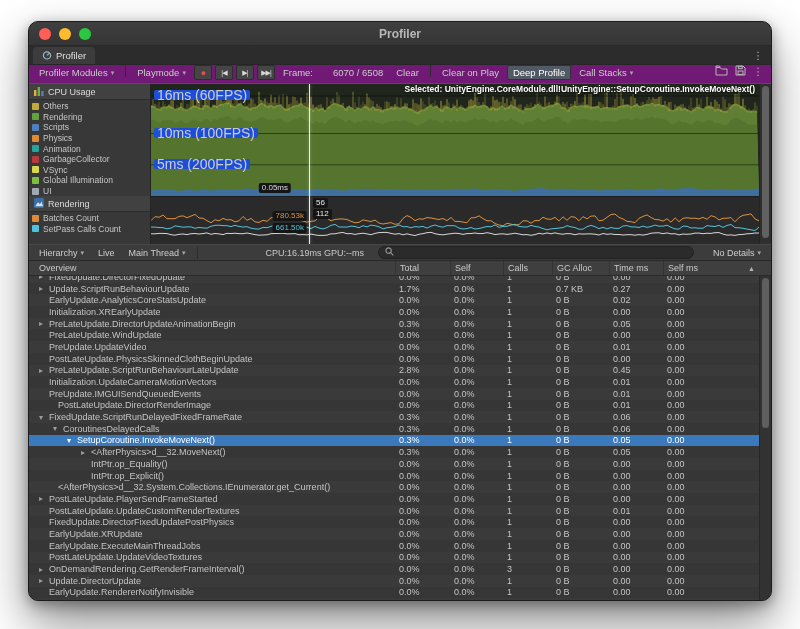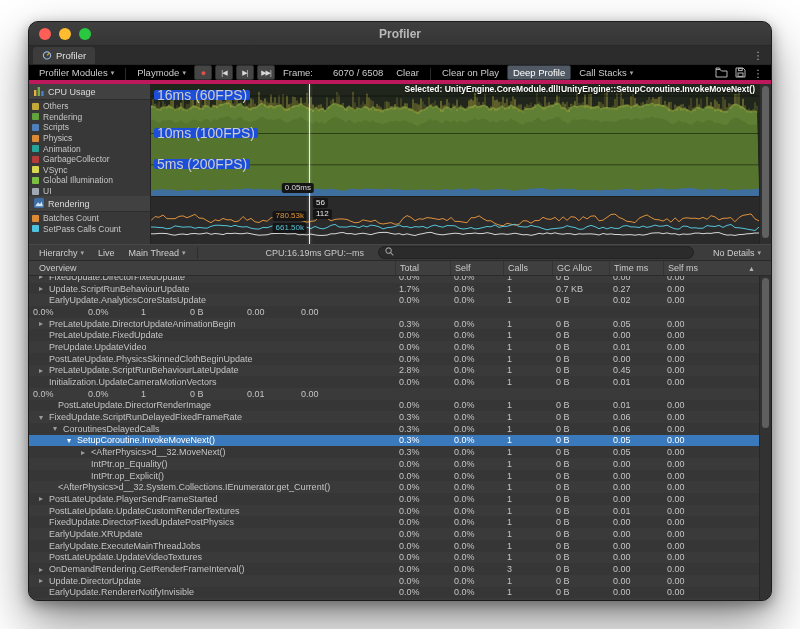--- a/index.html
+++ b/index.html
@@ -11,21 +11,21 @@
   .titlebar{flex:0 0 24px;background:linear-gradient(#3f3f3f,#353535);border-bottom:1px solid #292929;display:flex;align-items:center;position:relative}
   .traffic{display:flex;gap:8px;margin-left:10px;z-index:2}
   .light{width:12px;height:12px;border-radius:50%;display:inline-block}
   .l-red{background:#ff5f57}.l-yel{background:#febc2e}.l-grn{background:#2ac840}
   .title{position:absolute;left:0;right:0;text-align:center;color:#b8b8b8;font-size:12px;font-weight:bold}
   
   .tabbar{flex:0 0 19px;background:#2c2c2c;display:flex;align-items:flex-end;padding-left:4px;border-bottom:1px solid #262626}
   .tab{height:17px;background:#3c3c3c;border-radius:4px 4px 0 0;display:flex;align-items:center;gap:4px;padding:0 9px;font-size:9.5px;color:#e0e0e0}
   .tabbar .kebab{margin-left:auto;margin-right:8px;color:#bdbdbd;font-size:10px;align-self:center;cursor:default}
   
-  .toolbar{flex:0 0 19px;background:#000000;border-bottom:4px solid #be185d;display:flex;align-items:flex-end;font-size:9.5px;color:#cccccc;padding:0 5px;gap:3px;white-space:nowrap}
+  .toolbar{flex:0 0 19px;background:#701a75;border-bottom:1px solid #be185d;display:flex;align-items:flex-start;font-size:9.5px;color:#cccccc;padding:0 5px;gap:3px;white-space:nowrap}
   .tbtn{height:15px;display:flex;align-items:center;gap:3px;padding:0 5px;border-radius:2px}
   .arr{font-size:7px;color:#a8a8a8}
   .vsep{width:1px;height:12px;background:#2c2c2c;margin:0 3px;flex:0 0 1px}
   .iconbtn{height:15px;min-width:18px;display:flex;align-items:center;justify-content:center;background:#454545;border:1px solid #2d2d2d;border-radius:2px;color:#d9d9d9;font-size:7px;letter-spacing:-1px;padding:0 3px}
   .rec{color:#e0504c;font-size:9px}
   .toggled{background:#515a64;border:1px solid #2c3238;color:#fff}
   .tb-right{margin-left:auto;display:flex;align-items:center;gap:7px;padding-right:3px}
   .tb-right .kebab{color:#c0c0c0;font-size:10px}
   
   .modules{flex:0 0 160px;display:flex;position:relative}
@@ -38,21 +38,21 @@
   .swatch{width:7px;height:7px;border-radius:1px;flex:0 0 7px}
   
   .charts{flex:1;position:relative;overflow:hidden;background:#20261c}
   .chart-canvas{position:absolute}
   #cpuCanvas{left:0;right:12px;top:0;height:112px}
   #renderCanvas{left:0;right:12px;top:112px;height:48px;background:#2a2a2a;border-top:1px solid #1d1d1d}
   .banner{position:absolute;top:0;right:16px;z-index:8;font-size:8.5px;font-weight:bold;color:#ffffff;text-shadow:0 1px 2px rgba(0,0,0,.8)}
   .gridlabel{position:absolute;left:3px;z-index:4;background:#1d4ed8;color:#cdcdcd;font-size:14px;line-height:10px;height:10px;padding:0 3px;border-radius:2px}
   .sel-line{position:absolute;left:158px;top:0;width:1px;height:160px;background:#ececec;z-index:6;box-shadow:0 0 3px rgba(255,255,255,.5)}
   .chip{position:absolute;background:#151515;border-radius:2px;height:10px;line-height:10px;font-size:8px;padding:0 3px;z-index:7}
-  .cpu-tip{left:163px;bottom:3px;transform:translateX(-100%);color:#dddddd}
+  .cpu-tip{left:140px;bottom:3px;transform:translateX(-100%);color:#dddddd}
   .chip-56{left:162px;top:2px;color:#e8e8e8}
   .chip-112{left:162px;top:13px;color:#e8e8e8}
   .chip-batches{left:156px;top:15px;transform:translateX(-100%);color:#e0923c}
   .chip-setpass{left:156px;top:27px;transform:translateX(-100%);color:#56c4da}
   .modscroll{position:absolute;right:0;top:0;width:12px;height:160px;background:#2f2f2f;border-left:1px solid #242424;z-index:9}
   .modthumb{position:absolute;left:2px;right:2px;top:2px;height:152px;background:#616161;border-radius:4px}
   
   .hierbar{flex:0 0 17px;background:#3c3c3c;border-top:1px solid #474747;border-bottom:1px solid #282828;display:flex;align-items:center;font-size:9px;color:#cfcfcf;padding:0 5px;gap:4px;white-space:nowrap}
   .hbtn{height:14px;display:flex;align-items:center;gap:3px;padding:0 5px;border-radius:2px}
   .hstat{margin-left:60px;color:#c9c9c9}
@@ -654,20 +654,24 @@
             </div>
             <div class="cv c-total">0.0%</div>
             <div class="cv c-self">0.0%</div>
             <div class="cv c-calls">1</div>
             <div class="cv c-gc">0 B</div>
             <div class="cv c-time">0.02</div>
             <div class="cv c-selfms">0.00</div>
             <div class="c-spacer"></div>
           </div>
           <div class="trow">
+            <div class="c-name" style="padding-left: 10px;">
+              <span class="arrow"></span>
+              <span class="rlabel">Initialization.XREarlyUpdate</span>
+            </div>
             <div class="cv c-total">0.0%</div>
             <div class="cv c-self">0.0%</div>
             <div class="cv c-calls">1</div>
             <div class="cv c-gc">0 B</div>
             <div class="cv c-time">0.00</div>
             <div class="cv c-selfms">0.00</div>
             <div class="c-spacer"></div>
           </div>
           <div class="trow">
             <div class="c-name" style="padding-left: 10px;">
@@ -678,21 +682,21 @@
             <div class="cv c-self">0.0%</div>
             <div class="cv c-calls">1</div>
             <div class="cv c-gc">0 B</div>
             <div class="cv c-time">0.05</div>
             <div class="cv c-selfms">0.00</div>
             <div class="c-spacer"></div>
           </div>
           <div class="trow">
             <div class="c-name" style="padding-left: 10px;">
               <span class="arrow"></span>
-              <span class="rlabel">PreLateUpdate.FixedUpdate</span>
+              <span class="rlabel">PreLateUpdate.WindUpdate</span>
             </div>
             <div class="cv c-total">0.0%</div>
             <div class="cv c-self">0.0%</div>
             <div class="cv c-calls">1</div>
             <div class="cv c-gc">0 B</div>
             <div class="cv c-time">0.00</div>
             <div class="cv c-selfms">0.00</div>
             <div class="c-spacer"></div>
           </div>
           <div class="trow">
@@ -741,20 +745,24 @@
             </div>
             <div class="cv c-total">0.0%</div>
             <div class="cv c-self">0.0%</div>
             <div class="cv c-calls">1</div>
             <div class="cv c-gc">0 B</div>
             <div class="cv c-time">0.01</div>
             <div class="cv c-selfms">0.00</div>
             <div class="c-spacer"></div>
           </div>
           <div class="trow">
+            <div class="c-name" style="padding-left: 10px;">
+              <span class="arrow"></span>
+              <span class="rlabel">PreUpdate.IMGUISendQueuedEvents</span>
+            </div>
             <div class="cv c-total">0.0%</div>
             <div class="cv c-self">0.0%</div>
             <div class="cv c-calls">1</div>
             <div class="cv c-gc">0 B</div>
             <div class="cv c-time">0.01</div>
             <div class="cv c-selfms">0.00</div>
             <div class="c-spacer"></div>
           </div>
           <div class="trow">
             <div class="c-name" style="padding-left: 19px;">

